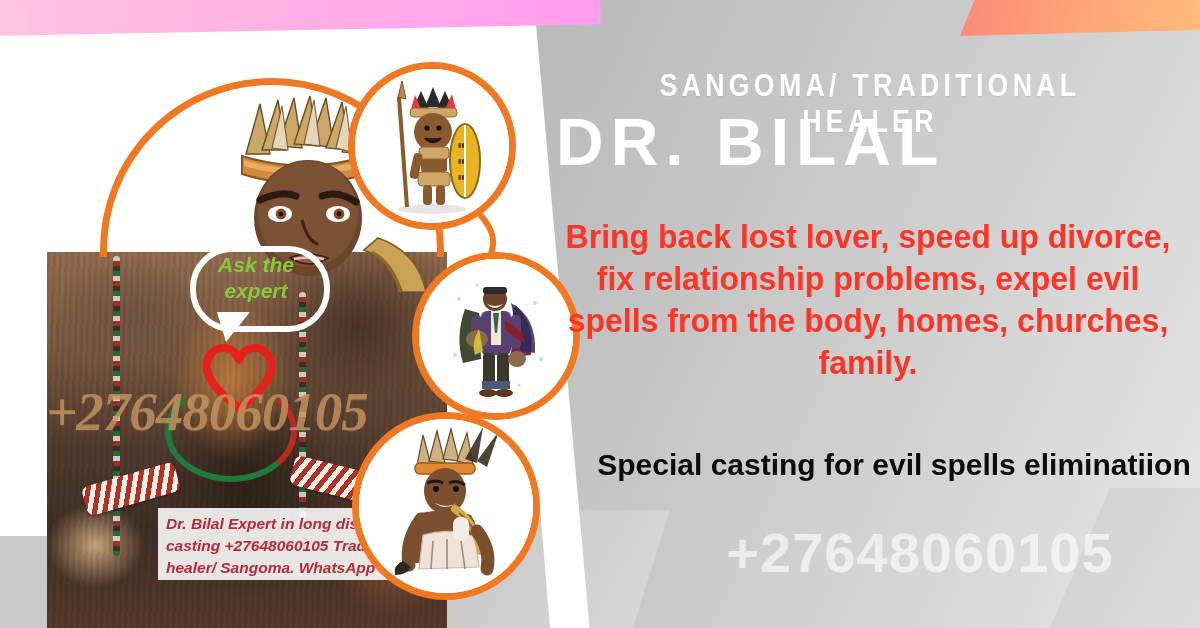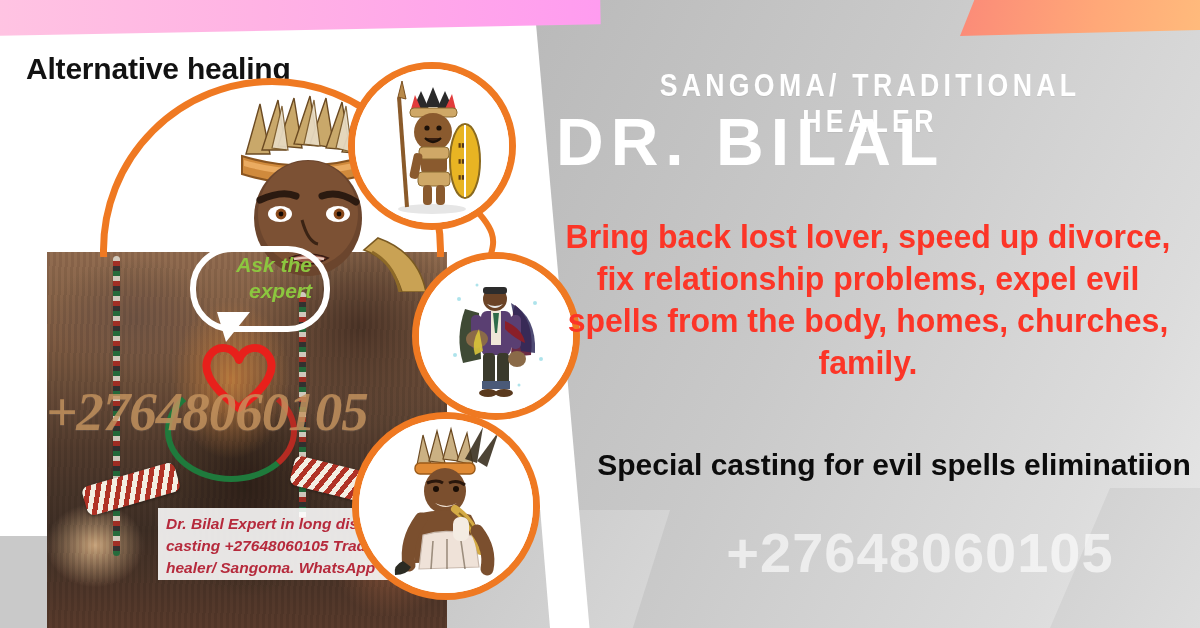--- a/index.html
+++ b/index.html
@@ -157,21 +157,21 @@
     border:6px solid #ffffff;border-radius:42px;
   }
   .bubble-tail{
     position:absolute;left:217px;top:312px;width:0;height:0;
     border-left:9px solid transparent;border-right:24px solid transparent;
     border-top:30px solid #ffffff;
   }
   .bubble-text{
     position:absolute;left:200px;top:252px;width:112px;
     color:#8cc63f;font-weight:700;font-style:italic;font-size:21px;
-    line-height:1.25;text-align:right;
+    line-height:1.25;text-align:center;
   }
   .caption{
     position:absolute;left:158px;top:508px;width:260px;height:72px;
     background:rgba(255,255,255,.88);
     padding:5px 8px 0 8px;box-sizing:border-box;
     color:#b62a3c;font-style:italic;font-weight:700;font-size:15.5px;
     line-height:1.42;overflow:hidden;white-space:pre-line;
   }
 
   
@@ -183,21 +183,20 @@
 <div id="poster">
 
   <div class="gray-panel"></div>
   <div class="gray-foot"></div>
   <div class="gray-strip-right"></div>
   <div class="white-wedge"></div>
   <div class="gray-left-sliver"></div>
   <div class="band-pink"></div>
   <div class="band-orange"></div>
 
-  <div class="alt-heal">Alternative healing</div>
 
   <div class="photo">
     <div class="photo-grain"></div>
     <div class="bead-strand" style="left:66px;top:4px;height:300px;"></div>
     <div class="bead-strand" style="left:252px;top:40px;height:230px;"></div>
     <div class="necklace" style="left:118px;top:128px;"></div>
     <div class="armband" style="left:36px;top:222px;width:96px;transform:rotate(-16deg);"></div>
     <div class="armband" style="left:244px;top:214px;width:96px;transform:rotate(14deg);"></div>
   </div>
 

